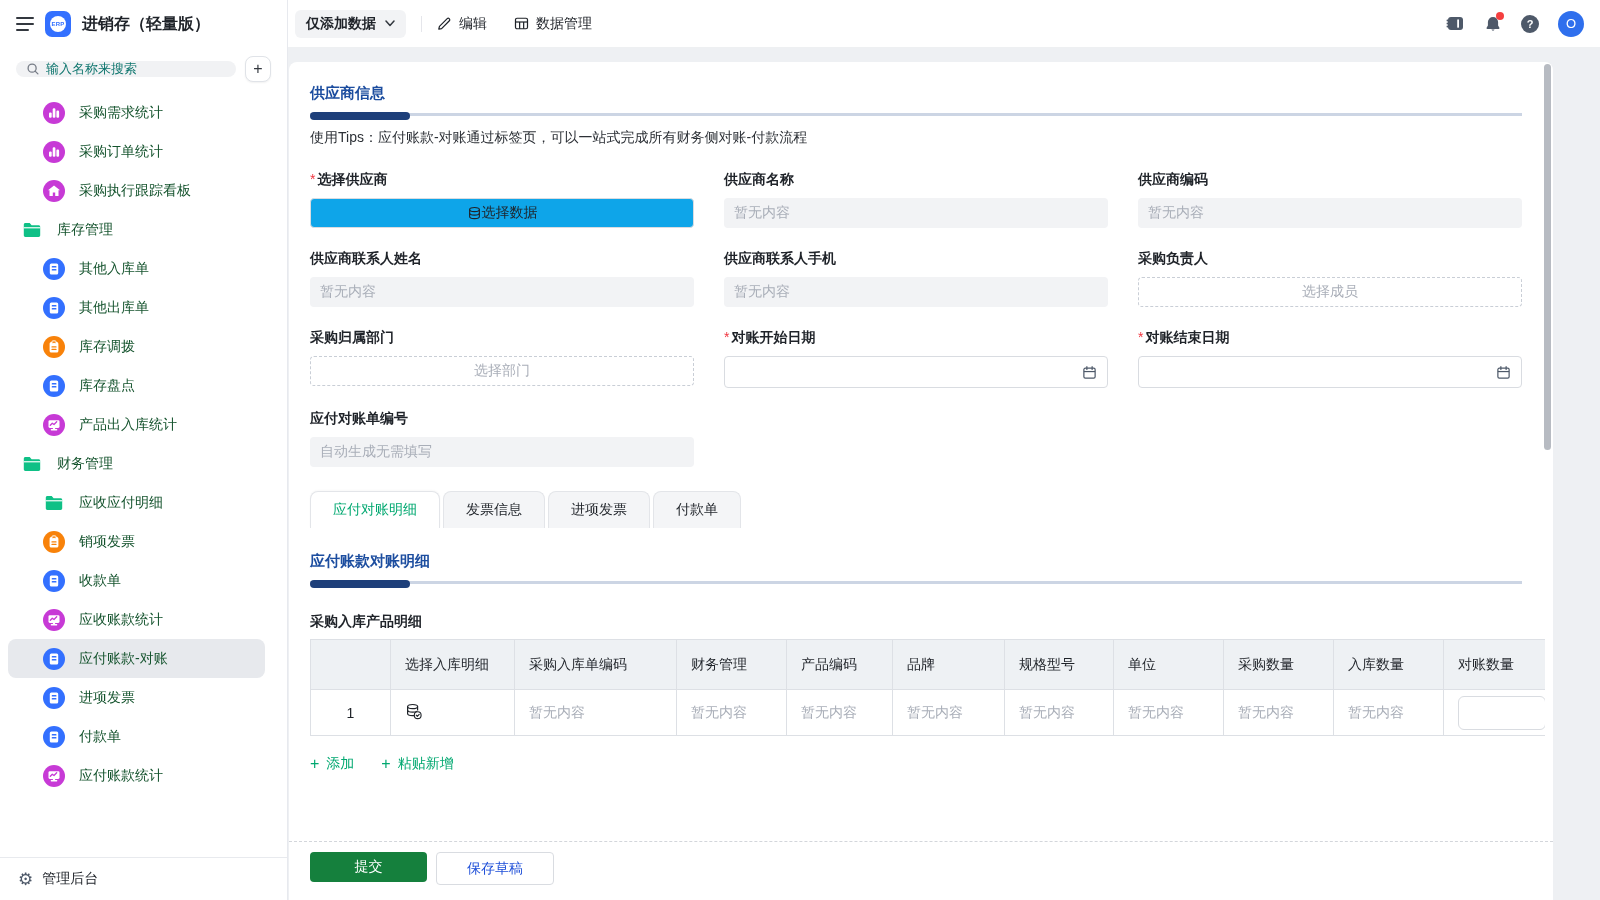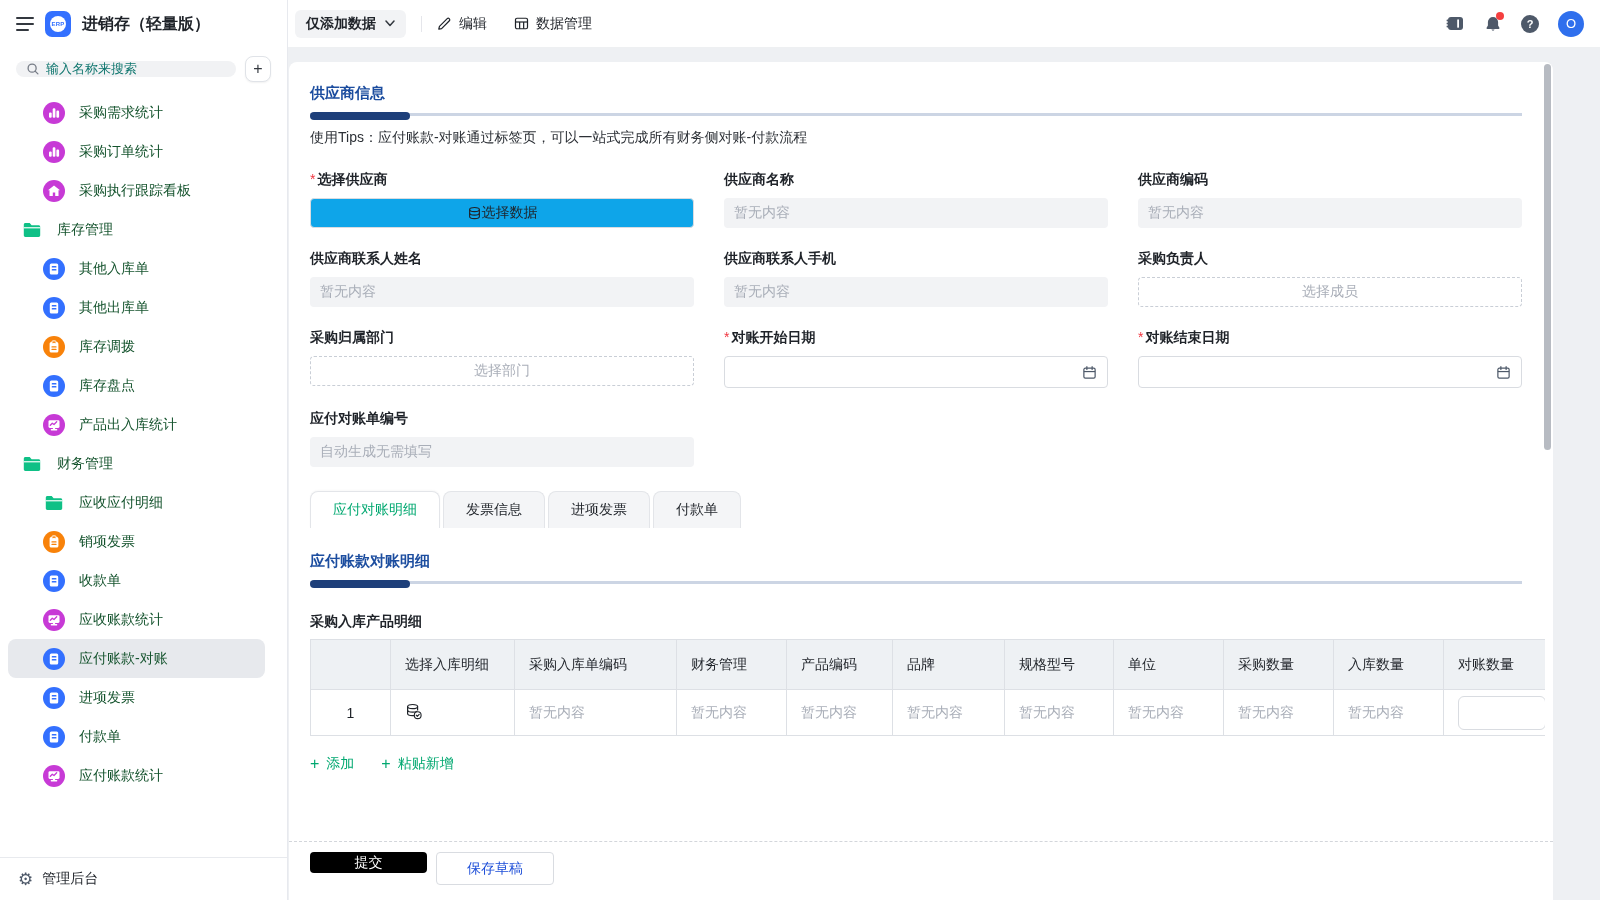--- a/index.html
+++ b/index.html
@@ -73,21 +73,21 @@
   .qty-input{width:88px;height:34px;border:1px solid #d9dce1;border-radius:6px;background:#fff;font-size:14px;padding:0 8px;outline:none;}
   .db-cell{cursor:pointer;color:#1f2329;}
 
   .add-links{margin-top:19px;display:flex;gap:27px;align-items:center;}
   .add-link{display:flex;align-items:center;gap:7px;color:#00a870;font-size:14px;cursor:pointer;}
   .add-link .plus{font-size:16px;line-height:1;}
 
   .amounts{margin-top:35px;display:grid;grid-template-columns:repeat(2,384px);column-gap:29px;}
 
   .card-footer{position:absolute;left:0;right:0;bottom:0;background:#fff;border-top:1px dashed #d3d6db;padding:10px 0 15px 21px;display:flex;gap:9px;}
-  .btn-submit{width:117px;height:21px;background:#000000;color:#fff;border:none;border-radius:4px;font-size:14px;display:flex;align-items:center;justify-content:center;cursor:pointer;}
+  .btn-submit{width:117px;height:30px;background:#15803d;color:#fff;border:none;border-radius:4px;font-size:14px;display:flex;align-items:center;justify-content:center;cursor:pointer;}
   .btn-draft{width:118px;height:33px;background:#fff;border:1px solid #d9dce1;border-radius:4px;font-size:14px;display:flex;align-items:center;justify-content:center;cursor:pointer;color:#1d4ed8;}
 </style>
 </head>
 <body>
 
 <div class="app">
 
   <aside class="sidebar">
     <div class="sb-header">
       <div class="hamburger">

